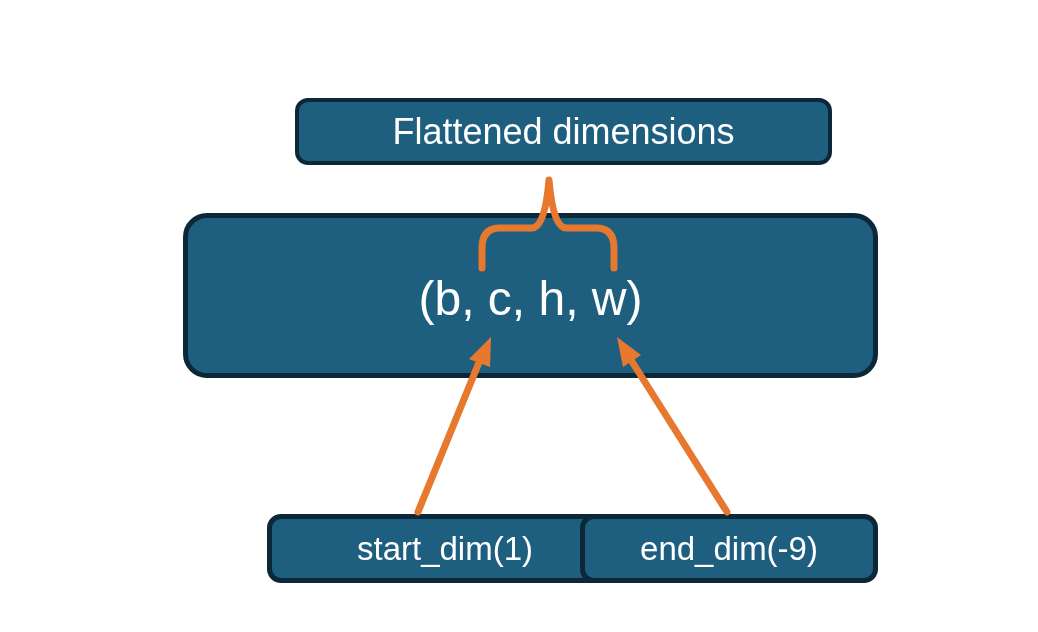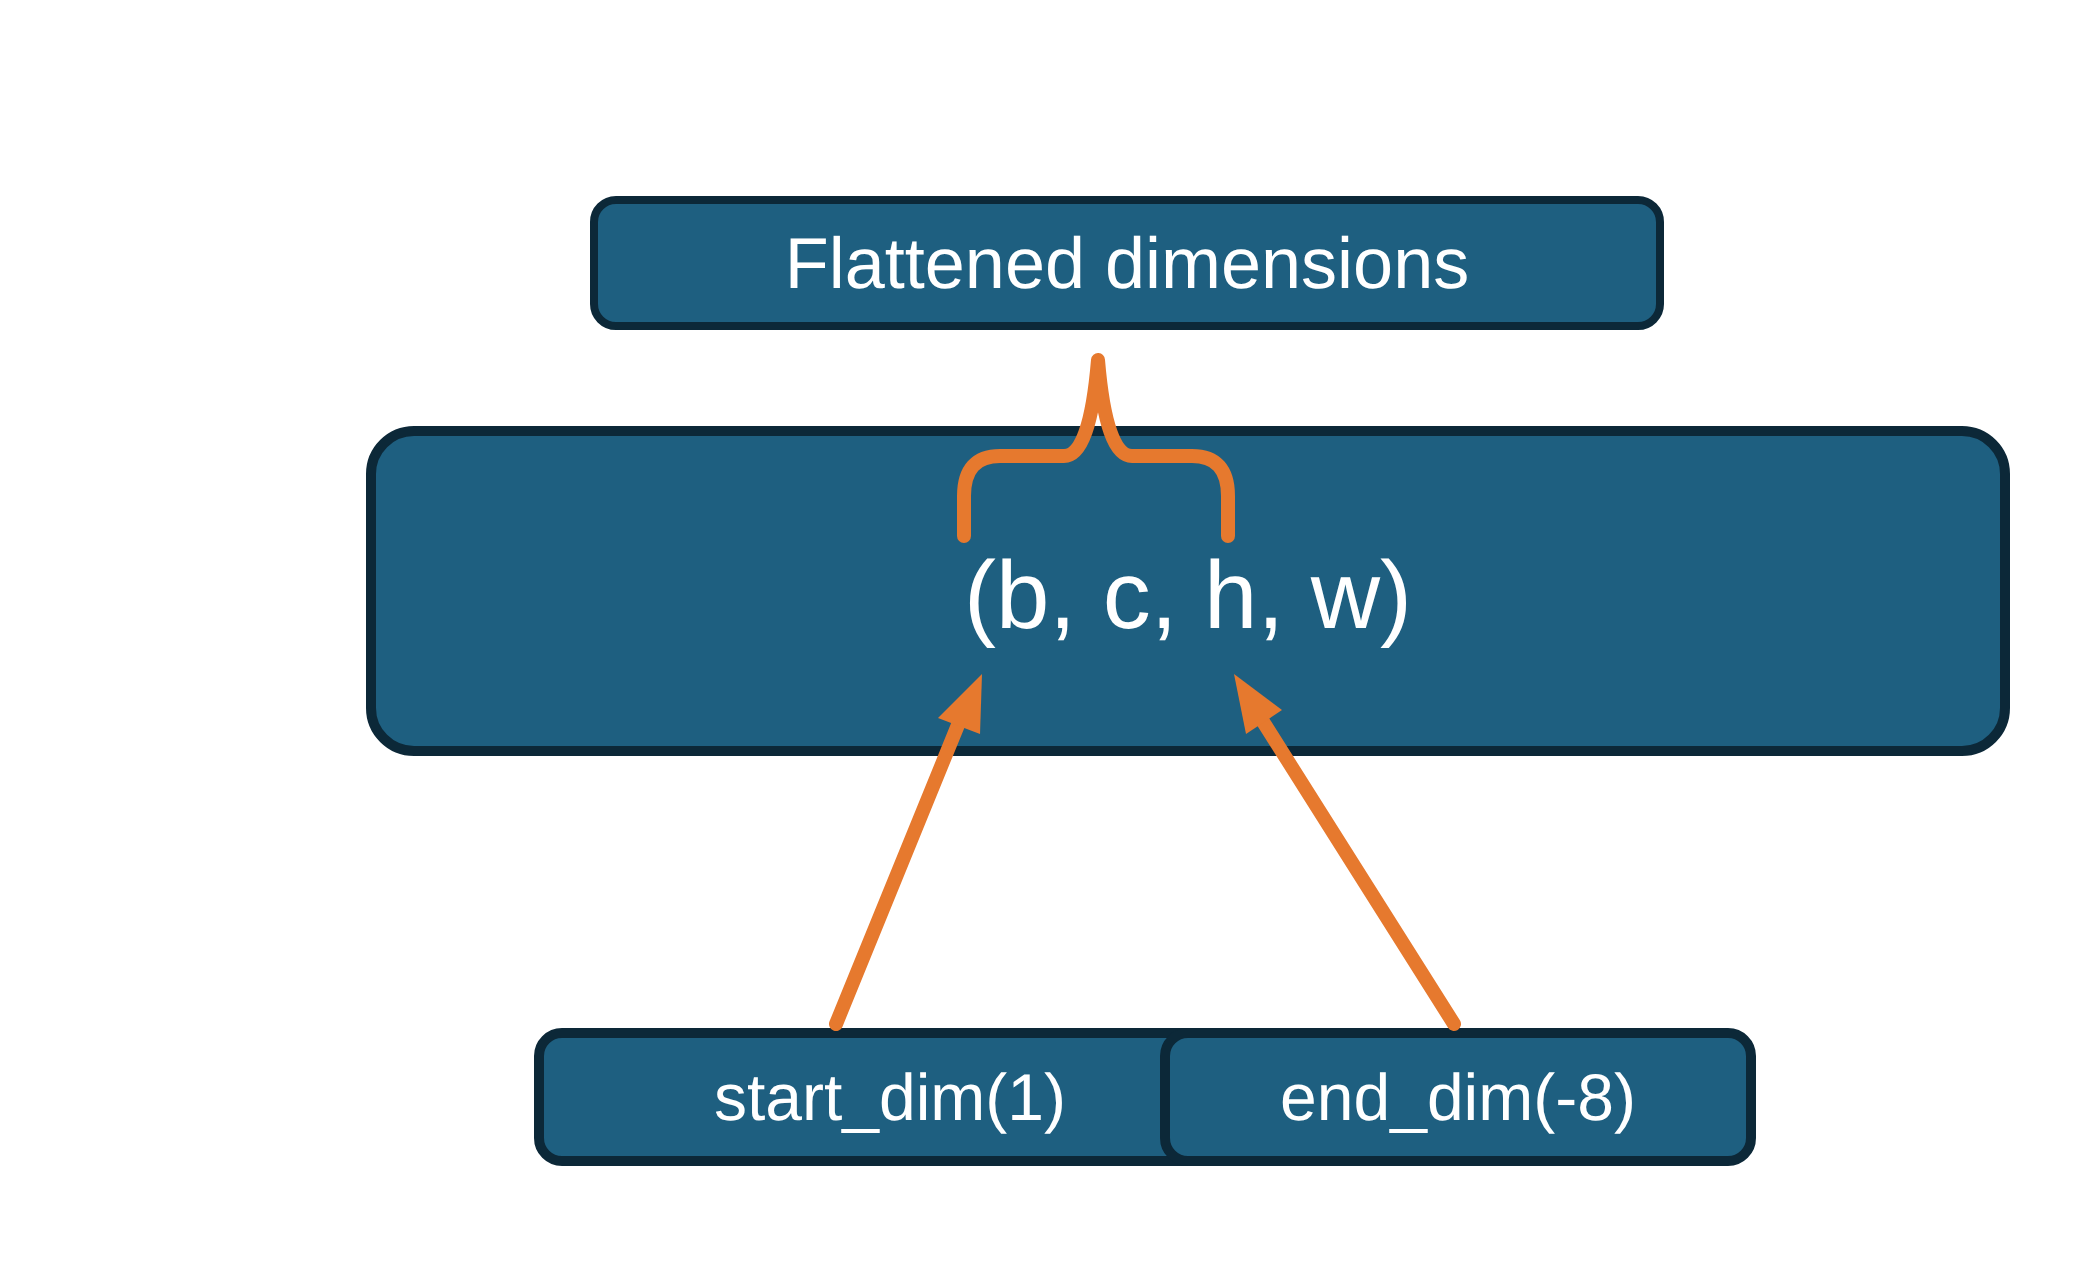--- a/index.html
+++ b/index.html
@@ -28,21 +28,21 @@
     justify-content: center;
     color: var(--text);
   }
   .top-box {
     left: 295px; top: 98px; width: 537px; height: 67px;
     border-width: 4px;
     border-radius: 13px;
     font-size: 36px;
   }
   .main-box {
-    left: 183px; top: 213px; width: 822px; height: 165px;
+    left: 183px; top: 213px; width: 695px; height: 165px;
     border-radius: 24px;
     font-size: 48px;
   }
   .main-box span { position: relative; top: 3px; }
   .small-box {
     top: 514px; height: 69px;
     border-radius: 14px;
     font-size: 33px;
   }
   .start-box { left: 267px; width: 356px; }
@@ -73,21 +73,21 @@
 
   <div class="box main-box">
     <span>(b, c, h, w)</span>
   </div>
 
   <div class="box small-box start-box">
     <span>start_dim(1)</span>
   </div>
 
   <div class="box small-box end-box">
-    <span>end_dim(-8)</span>
+    <span>end_dim(-9)</span>
   </div>
 
   <svg class="overlay" viewBox="0 0 1038 632">
 
     <path class="stroke" d="M482,268 L482,248 Q482,228 500,228 L532,228 Q545,228 549,180
              Q553,228 566,228 L596,228 Q614,228 614,248 L614,268"></path>
 
     <g>
       <line class="stroke" x1="418" y1="512" x2="480" y2="360"></line>
       <polygon class="fill" points="491,337 490,367 469,359"></polygon>

